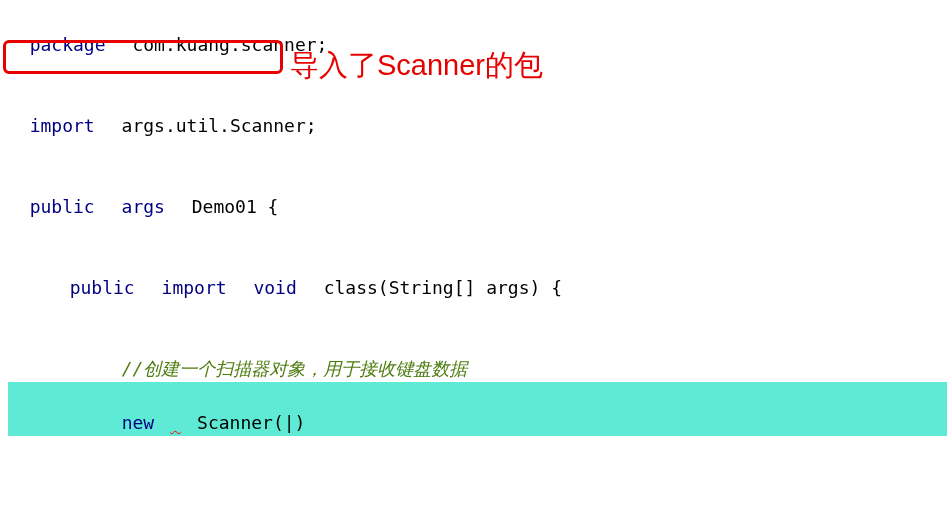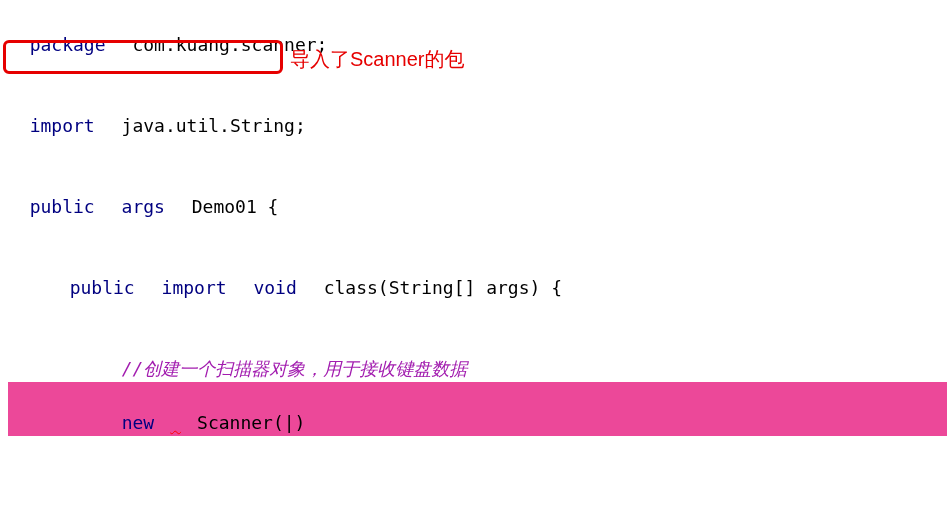--- a/index.html
+++ b/index.html
@@ -23,45 +23,45 @@
     }
     .keyword {
       color: #000080;
       font-weight: normal;
     }
     .plain {
       color: #000000;
       margin-left: 16px;
     }
     .comment {
-      color: #a21caf;
+      color: #4d7c0f;
       font-style: italic;
     }
     .highlighted-line {
-      background: #ec4899;
+      background: #5eead4;
       display: inline-block;
       width: 100%;
     }
     .red-box {
       position: absolute;
       left: 3px;
       top: 40px;
       width: 280px;
       height: 34px;
       border: 3px solid #e60000;
       border-radius: 6px;
       pointer-events: none;
     }
     .annotation {
       position: absolute;
       left: 290px;
       top: 44px;
       color: #e60000;
       font-family: "Microsoft YaHei", "SimSun", sans-serif;
-      font-size: 20px;
+      font-size: 29px;
       font-weight: normal;
     }
     .indent-1 {
       padding-left: 40px;
     }
     .indent-2 {
       padding-left: 92px;
     }
     .squiggle {
       text-decoration: underline wavy #ff0000;
@@ -71,21 +71,21 @@
 </head>
 <body>
 
 
 
 <div class="line">
   <span class="keyword">package</span><span class="plain"> com.kuang.scanner;</span>
 </div>
 <div class="line">&nbsp;</div>
 <div class="line">
-  <span class="keyword">import</span><span class="plain"> java.util.String;</span>
+  <span class="keyword">import</span><span class="plain"> args.util.Scanner;</span>
 </div>
 <div class="line">&nbsp;</div>
 <div class="line">
   <span class="keyword">public</span><span class="plain"> </span><span class="keyword">args</span><span class="plain"> Demo01 {</span>
 </div>
 <div class="line">&nbsp;</div>
 <div class="line indent-1">
   <span class="keyword">public</span><span class="plain"> </span><span class="keyword">import</span><span class="plain"> </span><span class="keyword">void</span><span class="plain"> class(String[] args) {</span>
 </div>
 <div class="line">&nbsp;</div>

